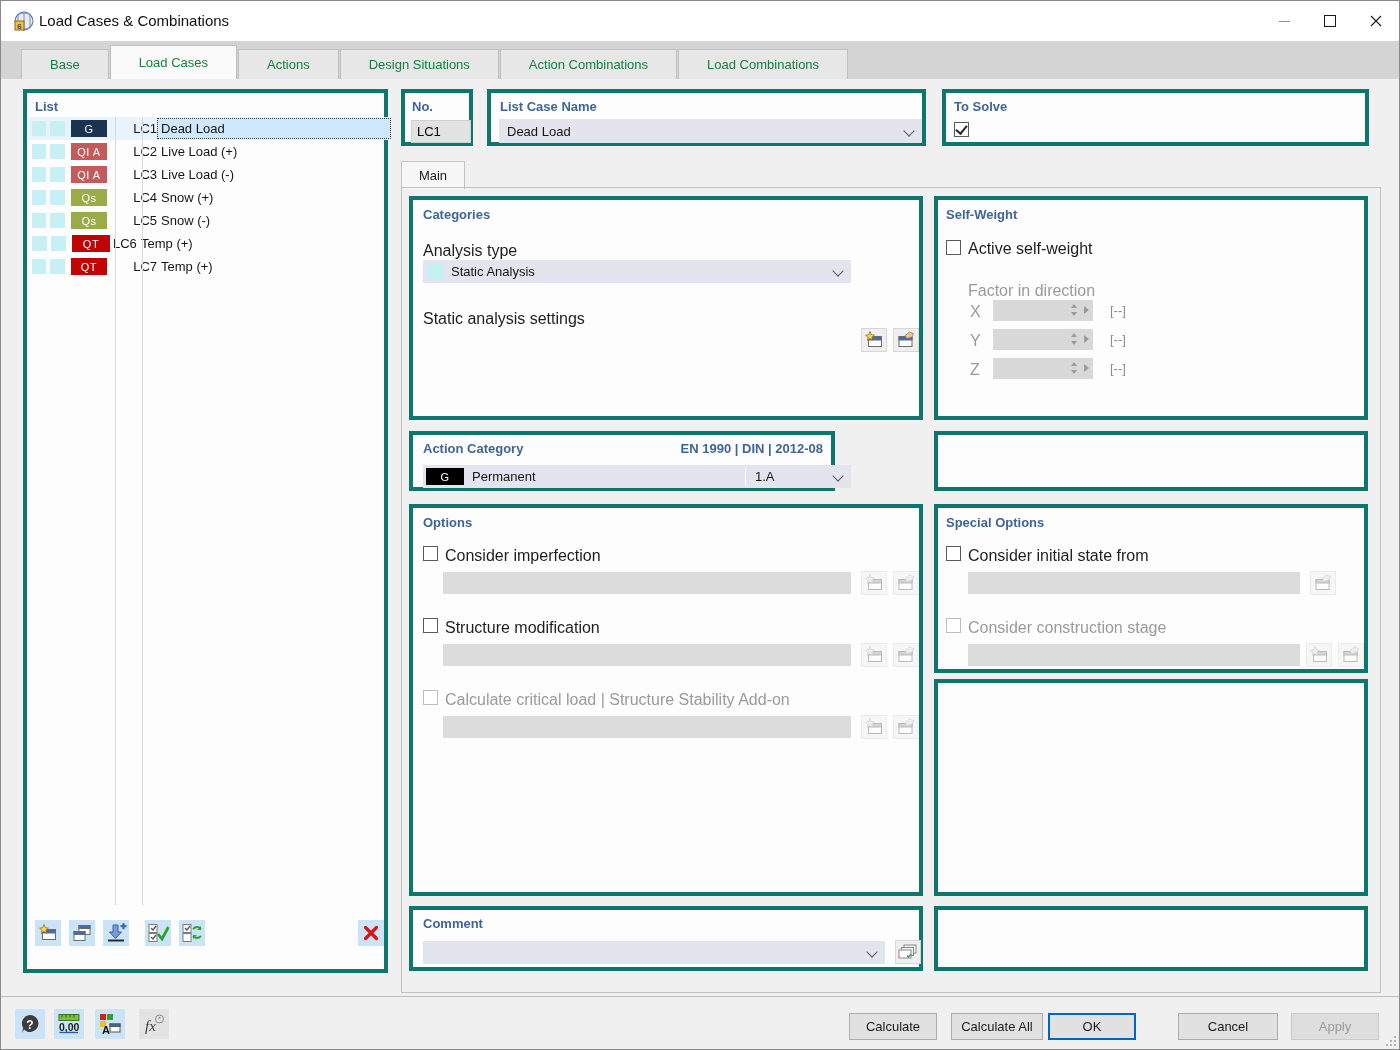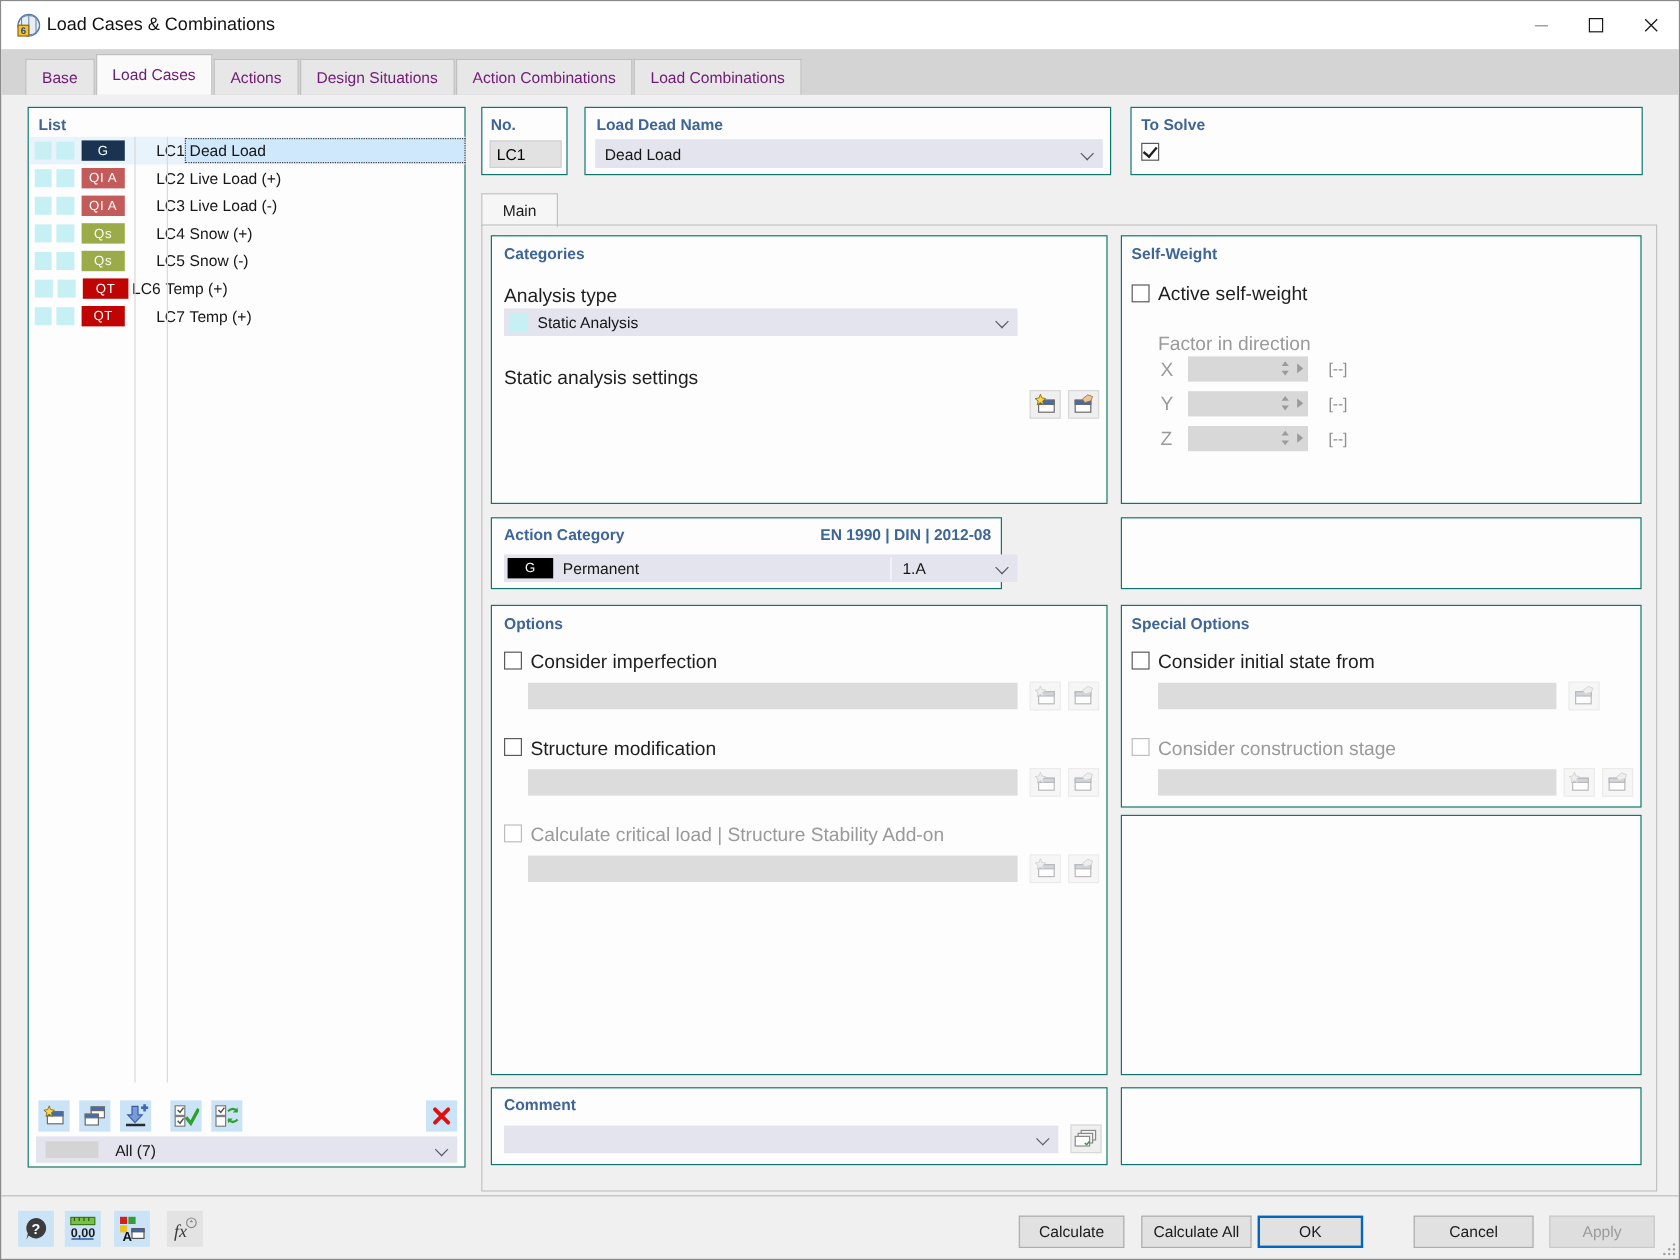--- a/index.html
+++ b/index.html
@@ -5,24 +5,24 @@
   html,body{margin:0;padding:0;}
   body{font-family:"Liberation Sans",sans-serif;background:#888;}
   .window{position:relative;width:1400px;height:1050px;background:#f0f0f0;border:1px solid #8a8a8a;box-sizing:border-box;overflow:hidden;}
   .abs{position:absolute;}
   
   .titlebar{position:absolute;left:0;top:0;width:100%;height:40px;background:#ffffff;}
   .title-text{position:absolute;left:38px;top:11px;font-size:15px;color:#111;}
   .winctl{position:absolute;top:0;height:40px;width:46px;display:flex;align-items:center;justify-content:center;}
   
   .tabstrip{position:absolute;left:0;top:40px;width:100%;height:38px;background:#d4d4d4;display:flex;align-items:flex-end;padding-left:20px;box-sizing:border-box;}
-  .tab{height:29px;padding:0 13px;background:#e7e7e7;border:1px solid #bfbfbf;border-bottom:none;margin-right:1px;display:flex;align-items:center;font-size:13px;color:#701a75;}
+  .tab{height:29px;padding:0 28px;background:#e7e7e7;border:1px solid #bfbfbf;border-bottom:none;margin-right:1px;display:flex;align-items:center;font-size:13px;color:#15803d;}
   .tab.active{height:33px;background:#fafafa;font-weight:400;}
   
-  .panel{position:absolute;background:#fdfdfd;border:1px solid #0f766e;box-sizing:border-box;}
+  .panel{position:absolute;background:#fdfdfd;border:4px solid #0f766e;box-sizing:border-box;}
   .hdr{position:absolute;font-size:13px;font-weight:bold;color:#3f6596;white-space:nowrap;}
   .lbl{position:absolute;font-size:16px;color:#1e1e1e;white-space:nowrap;}
   .lbl.dis{color:#9a9a9a;}
   
   .lrow{position:absolute;left:1px;height:23px;display:flex;align-items:center;font-size:13px;color:#161616;}
   .sq{width:15px;height:15px;background:#c6f0f4;margin-top:0;}
   .badge{width:38px;height:17px;display:flex;align-items:center;justify-content:center;color:#fff;font-size:11px;letter-spacing:.5px;}
   .lnum{width:27px;padding-left:3px;box-sizing:border-box;}
   .lname{height:21px;display:flex;align-items:center;padding-left:4px;box-sizing:border-box;}
   .lrow.sel{background:#e9f3fc;}
@@ -187,34 +187,29 @@
         <path d="M20 13 q-4 4 -8 0" stroke="#2da12d" stroke-width="1.8" fill="none"></path>
         <path d="M12 16 v-4 h4 z" fill="#2da12d"></path>
       </svg>
     </div>
     <div class="tbtn" style="left:331px;top:827px;">
       <svg width="20" height="20" viewBox="0 0 20 20">
         <path d="M4.5 4.5 L15.5 15.5 M15.5 4.5 L4.5 15.5" stroke="#e01010" stroke-width="3.2" stroke-linecap="round"></path>
       </svg>
     </div>
 
-    <div class="combo" style="left:6px;top:857px;width:351px;height:22px;">
-      <div style="width: 44px; height: 14px; margin-left: 8px; margin-right: 14px; background: rgb(212, 212, 212);"></div>
-      <span>All (7)</span>
-      <span class="chev"></span>
-    </div>
   </div>
 
   <div class="panel" style="left:400px;top:88px;width:72px;height:57px;">
     <div class="hdr" style="left:7px;top:6px;">No.</div>
     <div class="abs" style="left:6px;top:27px;width:60px;height:23px;background:#e2e2e2;border:1px solid #d0d0d0;display:flex;align-items:center;padding-left:5px;font-size:13px;box-sizing:border-box;">LC1</div>
   </div>
 
   <div class="panel" style="left:486px;top:88px;width:439px;height:57px;">
-    <div class="hdr" style="left:9px;top:6px;">Load Dead Name</div>
+    <div class="hdr" style="left:9px;top:6px;">List Case Name</div>
     <div class="combo" style="left:8px;top:26px;width:423px;height:24px;">
       <span style="padding-left:8px;">Dead Load</span>
       <span class="chev" style="top:8px;"></span>
     </div>
   </div>
 
   <div class="panel" style="left:941px;top:88px;width:427px;height:57px;">
     <div class="hdr" style="left:8px;top:6px;">To Solve</div>
     <div class="cb checked" style="left:8px;top:29px;"></div>
   </div>

